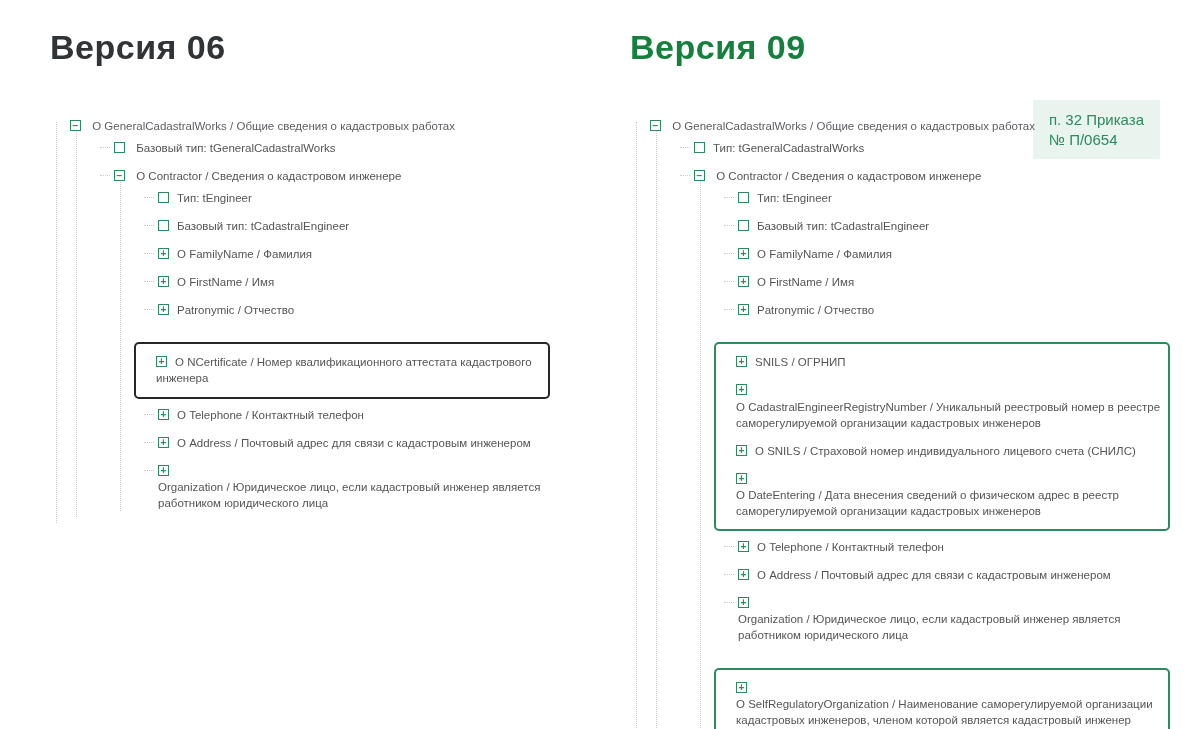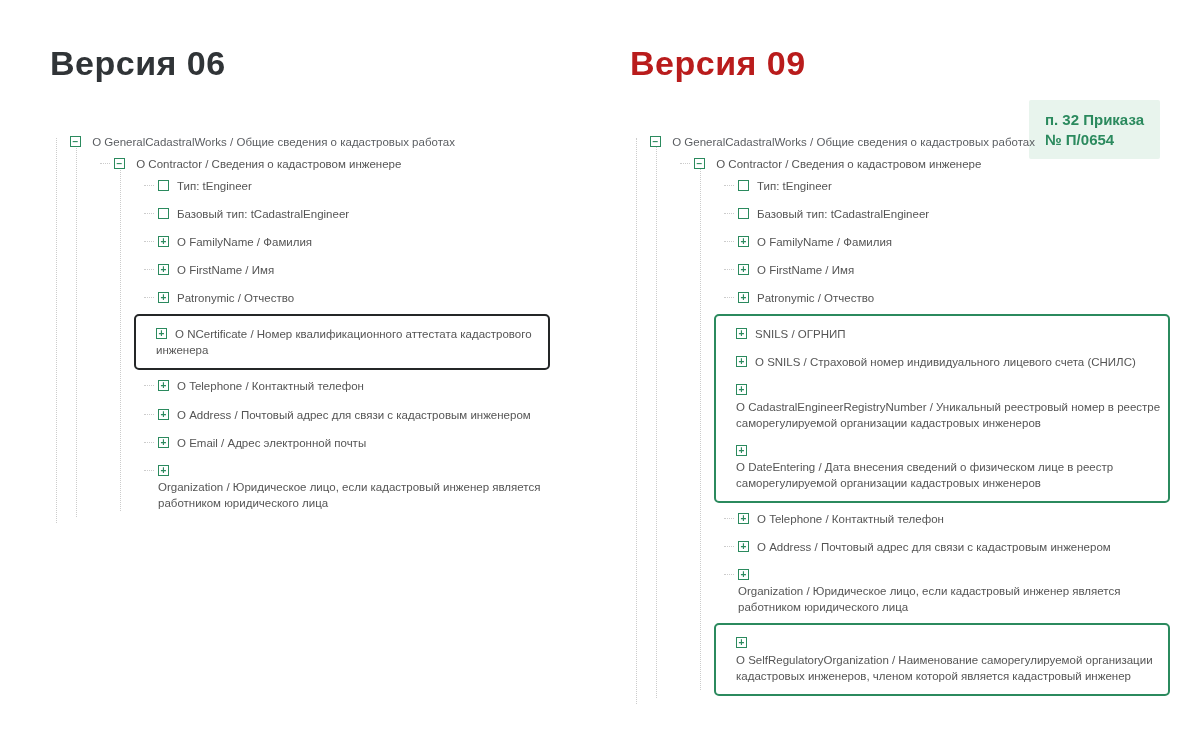--- a/index.html
+++ b/index.html
@@ -6,37 +6,37 @@
   html, body {
     margin: 0; padding: 0;
     width: 1200px; height: 729px;
     background: #fff;
     font-family: "Segoe UI", Arial, sans-serif;
     color: #333;
     font-size: 12px;
     line-height: 1.4;
   }
   .cols { display: flex; width: 100%; height: 100%; }
-  .col { position: relative; padding: 40px 30px 30px 50px; }
+  .col { position: relative; padding: 24px 30px 30px 50px; }
   .col-left  { width: 580px; }
   .col-right { width: 620px; }
   .heading {
     font-size: 34px;
     font-weight: 800;
     letter-spacing: .5px;
     margin: 0 0 40px 0;
   }
-  .heading.green { color: #b91c1c; }
+  .heading.green { color: #15803d; }
   .heading.dark  { color: #303437; }
   .badge {
     position: absolute;
     top: 100px; right: 40px;
     background: #e8f4ed;
     color: #2b8a5e;
-    font-weight: 700;
+    font-weight: 400;
     font-size: 15px;
     padding: 10px 16px;
     line-height: 1.3;
     border-radius: 2px;
   }
   .tree { font-size: 11.5px; color: #555; }
   .tree ul { list-style: none; margin: 0; padding-left: 24px; position: relative; }
   .tree > ul { padding-left: 0; }
   .tree ul::before {
     content:"";
@@ -75,21 +75,21 @@
     z-index:2;
   }
   .node-lbl { display:inline; vertical-align:top; }
   
   li > .node-lbl { display:inline; }
   li[data-wrap="1"] > .node-lbl { display:inline-block; max-width:430px; vertical-align:top; }
   .highlight-box {
     border:2.5px solid var(--hl,#333);
     border-radius:5px;
     padding:4px 6px 4px 0;
-    margin:2px 0 2px -4px;
+    margin:18px 0 2px -4px;
   }
   .highlight-box.green { --hl:#2b8a5e; }
   .highlight-box.dark  { --hl:#242627; }
   .highlight-box > li::before { display:none; } 
   .subtle { color:#5b5e62;}
 </style>
 </head>
 <body>
 
 <div class="cols">
@@ -97,36 +97,39 @@
   <div class="col col-left">
     <h1 class="heading dark">Версия 06</h1>
 
     <div class="tree">
       <ul>
         <li>
           <span class="node-ico">−</span>
           <span class="node-lbl subtle">О GeneralCadastralWorks / Общие сведения о кадастровых работах</span>
           <ul>
             <li>
+              <span class="node-ico">&nbsp;</span>
+              <span class="node-lbl">Базовый тип: tGeneralCadastralWorks</span>
+            </li>
+            <li>
               <span class="node-ico">−</span>
               <span class="node-lbl">О Contractor / Сведения о кадастровом инженере</span>
               <ul>
                 <li><span class="node-ico">&nbsp;</span><span class="node-lbl">Тип: tEngineer</span></li>
                 <li><span class="node-ico">&nbsp;</span><span class="node-lbl">Базовый тип: tCadastralEngineer</span></li>
                 <li><span class="node-ico">+</span><span class="node-lbl">О FamilyName / Фамилия</span></li>
                 <li><span class="node-ico">+</span><span class="node-lbl">О FirstName / Имя</span></li>
                 <li><span class="node-ico">+</span><span class="node-lbl">Patronymic / Отчество</span></li>
 
                 <div class="highlight-box dark">
                   <li><span class="node-ico">+</span><span class="node-lbl">О NCertificate / Номер квалификационного аттестата кадастрового инженера</span></li>
                 </div>
 
                 <li><span class="node-ico">+</span><span class="node-lbl">О Telephone / Контактный телефон</span></li>
                 <li><span class="node-ico">+</span><span class="node-lbl">О Address / Почтовый адрес для связи с кадастровым инженером</span></li>
-                <li><span class="node-ico">+</span><span class="node-lbl">О Email / Адрес электронной почты</span></li>
                 <li data-wrap="1"><span class="node-ico">+</span><span class="node-lbl">Organization / Юридическое лицо, если кадастровый инженер является работником юридического лица</span></li>
               </ul>
             </li>
           </ul>
         </li>
       </ul>
     </div>
   </div>
 
   <div class="col col-right">
@@ -135,35 +138,36 @@
       <div>п. 32 Приказа</div>
       <div>№ П/0654</div>
     </div>
 
     <div class="tree">
       <ul>
         <li>
           <span class="node-ico">−</span>
           <span class="node-lbl subtle">О GeneralCadastralWorks / Общие сведения о кадастровых работах</span>
           <ul>
+            <li><span class="node-ico">&nbsp;</span><span class="node-lbl">Тип: tGeneralCadastralWorks</span></li>
             <li>
               <span class="node-ico">−</span>
               <span class="node-lbl">О Contractor / Сведения о кадастровом инженере</span>
               <ul>
                 <li><span class="node-ico">&nbsp;</span><span class="node-lbl">Тип: tEngineer</span></li>
                 <li><span class="node-ico">&nbsp;</span><span class="node-lbl">Базовый тип: tCadastralEngineer</span></li>
                 <li><span class="node-ico">+</span><span class="node-lbl">О FamilyName / Фамилия</span></li>
                 <li><span class="node-ico">+</span><span class="node-lbl">О FirstName / Имя</span></li>
                 <li><span class="node-ico">+</span><span class="node-lbl">Patronymic / Отчество</span></li>
 
                 <div class="highlight-box green">
                   <li><span class="node-ico">+</span><span class="node-lbl">SNILS / ОГРНИП</span></li>
+                  <li data-wrap="1"><span class="node-ico">+</span><span class="node-lbl">О CadastralEngineerRegistryNumber / Уникальный реестровый номер в реестре саморегулируемой организации кадастровых инженеров</span></li>
                   <li><span class="node-ico">+</span><span class="node-lbl">О SNILS / Страховой номер индивидуального лицевого счета (СНИЛС)</span></li>
-                  <li data-wrap="1"><span class="node-ico">+</span><span class="node-lbl">О CadastralEngineerRegistryNumber / Уникальный реестровый номер в реестре саморегулируемой организации кадастровых инженеров</span></li>
-                  <li data-wrap="1"><span class="node-ico">+</span><span class="node-lbl">О DateEntering / Дата внесения сведений о физическом лице в реестр саморегулируемой организации кадастровых инженеров</span></li>
+                  <li data-wrap="1"><span class="node-ico">+</span><span class="node-lbl">О DateEntering / Дата внесения сведений о физическом адрес в реестр саморегулируемой организации кадастровых инженеров</span></li>
                 </div>
 
                 <li><span class="node-ico">+</span><span class="node-lbl">О Telephone / Контактный телефон</span></li>
                 <li><span class="node-ico">+</span><span class="node-lbl">О Address / Почтовый адрес для связи с кадастровым инженером</span></li>
                 <li data-wrap="1"><span class="node-ico">+</span><span class="node-lbl">Organization / Юридическое лицо, если кадастровый инженер является работником юридического лица</span></li>
 
                 <div class="highlight-box green">
                   <li data-wrap="1"><span class="node-ico">+</span><span class="node-lbl">О SelfRegulatoryOrganization / Наименование саморегулируемой организации кадастровых инженеров, членом которой является кадастровый инженер</span></li>
 
                 </div>

